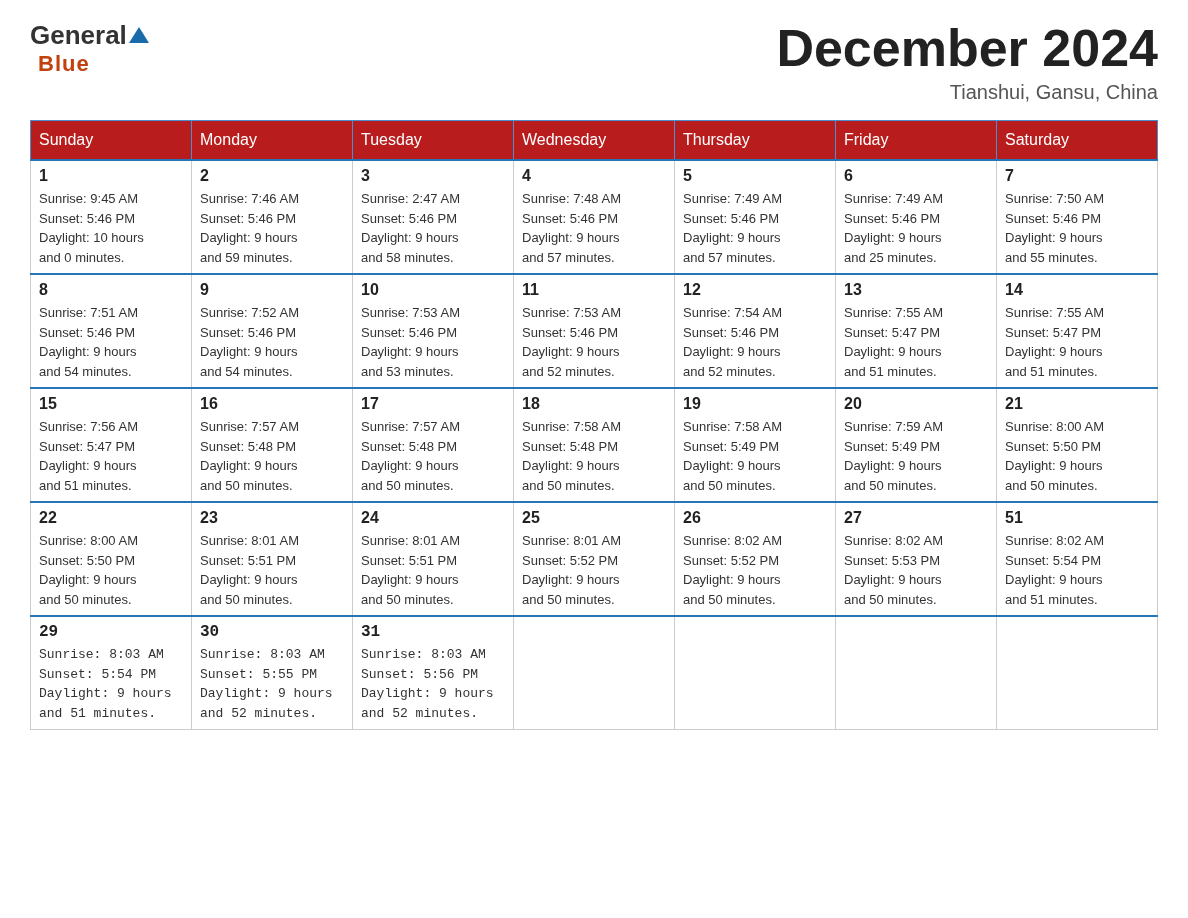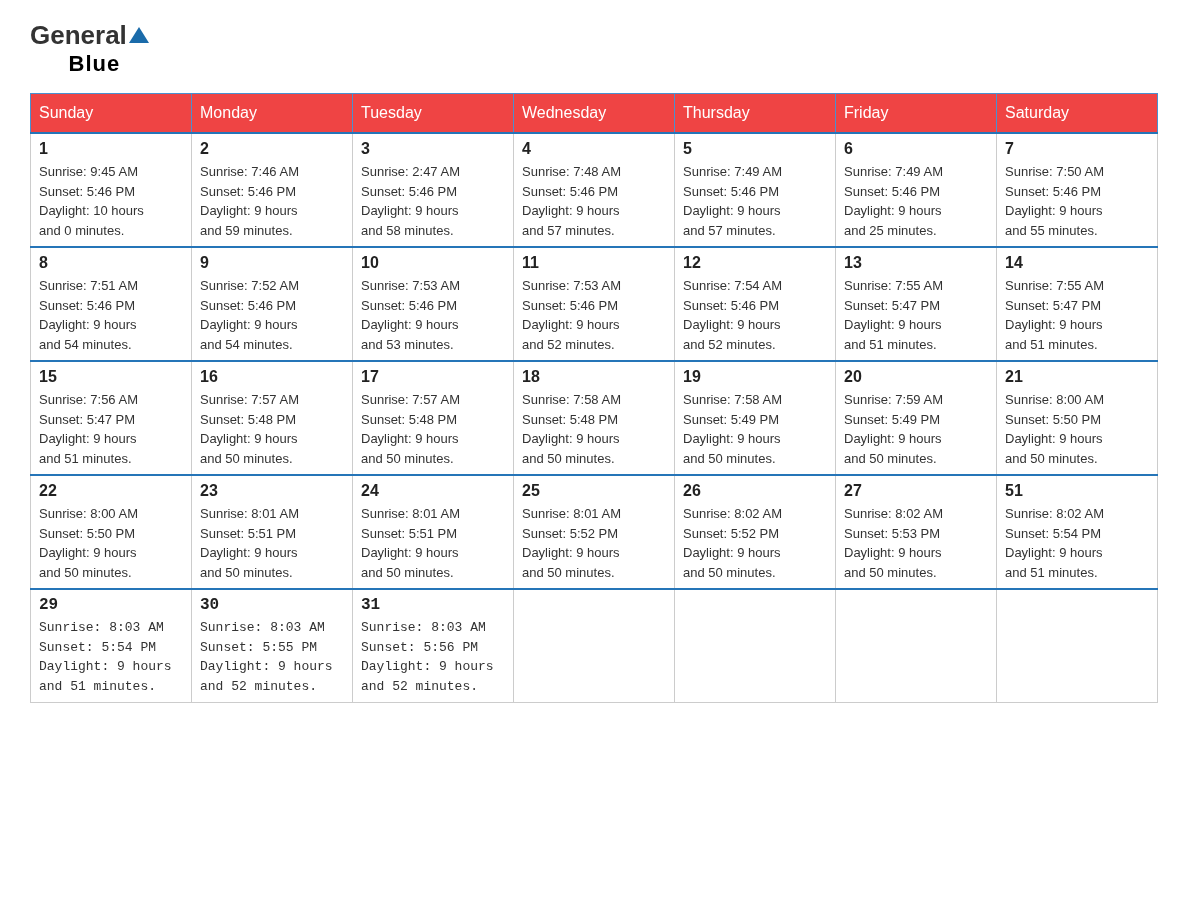--- a/index.html
+++ b/index.html
@@ -12,32 +12,32 @@
     }
     .header {
       display: flex;
       justify-content: space-between;
       align-items: flex-start;
       margin-bottom: 16px;
     }
     .logo {
       display: flex;
       flex-direction: column;
-      align-items: center;
+      align-items: flex-start;
     }
     .logo-text {
       display: flex;
       align-items: center;
       font-size: 26px;
       font-weight: bold;
       color: #333;
     }
     .logo-general { color: #333; }
     .logo-underline {
-      color: #000000;
+      color: #c2410c;
       font-size: 22px;
       font-weight: bold;
       margin-left: 4px;
       letter-spacing: 1px;
     }
     .title-section {
       text-align: right;
     }
     .month-title {
       font-size: 52px;
@@ -49,21 +49,21 @@
       font-size: 20px;
       color: #555;
       margin-top: 4px;
     }
     .calendar {
       width: 100%;
       border-collapse: collapse;
       table-layout: fixed;
     }
     .calendar th {
-      background: #ef4444;
+      background: #b91c1c;
       color: #fff;
       font-size: 16px;
       font-weight: normal;
       padding: 10px 8px;
       text-align: left;
       border: 1px solid #4a90d0;
     }
     .calendar td {
       border: 1px solid #ccc;
       border-top: 2px solid #2575b8;
@@ -105,20 +105,24 @@
       <span style="display:inline-flex; align-items:center;">
         <svg width="22" height="22" viewBox="0 0 22 22" style="margin: 0 1px;">
           <polygon points="11,2 21,18 1,18" fill="#1a6baa"></polygon>
         </svg>
       </span>
     </div>
     <div style="margin-left:4px;">
       <span class="logo-underline">Blue</span>
     </div>
   </div>
+  <div class="title-section">
+    <div class="month-title">December 2024</div>
+    <div class="subtitle">Tianshui, Gansu, China</div>
+  </div>
 </div>
 
 <table class="calendar">
   <thead>
     <tr>
       <th>Sunday</th>
       <th>Monday</th>
       <th>Tuesday</th>
       <th>Wednesday</th>
       <th>Thursday</th>

